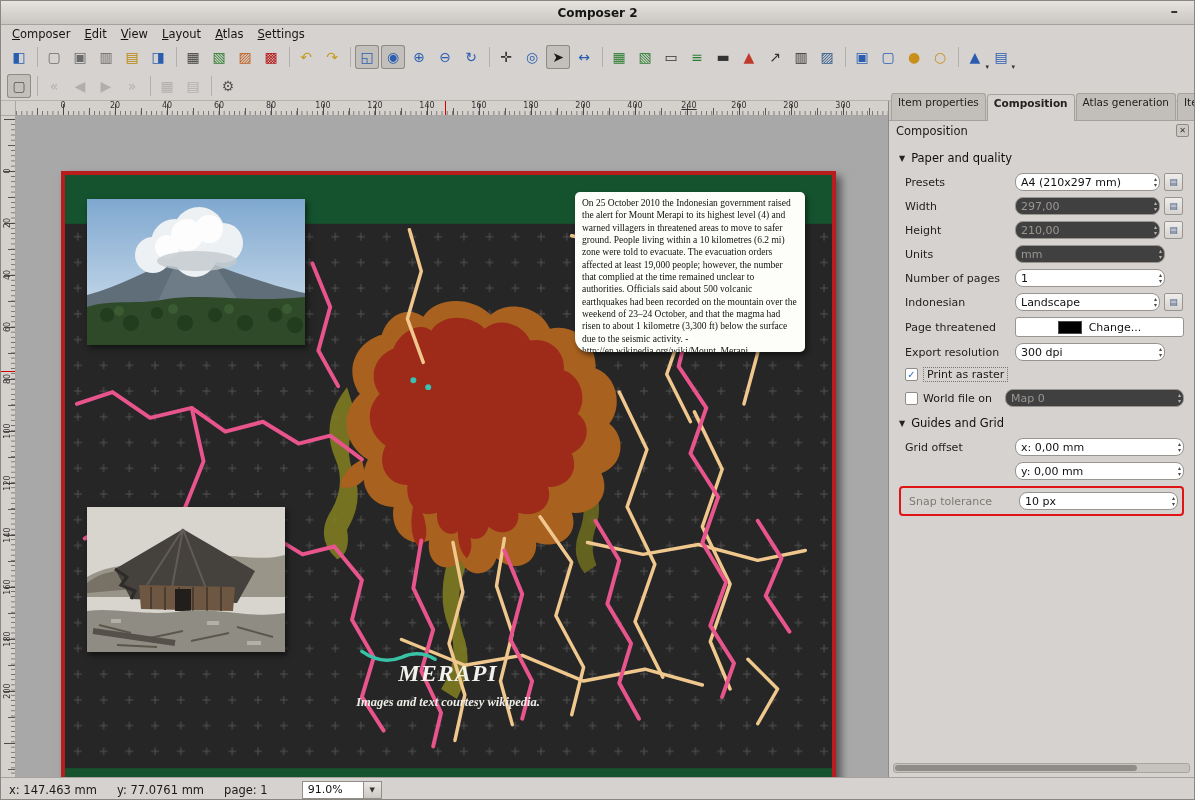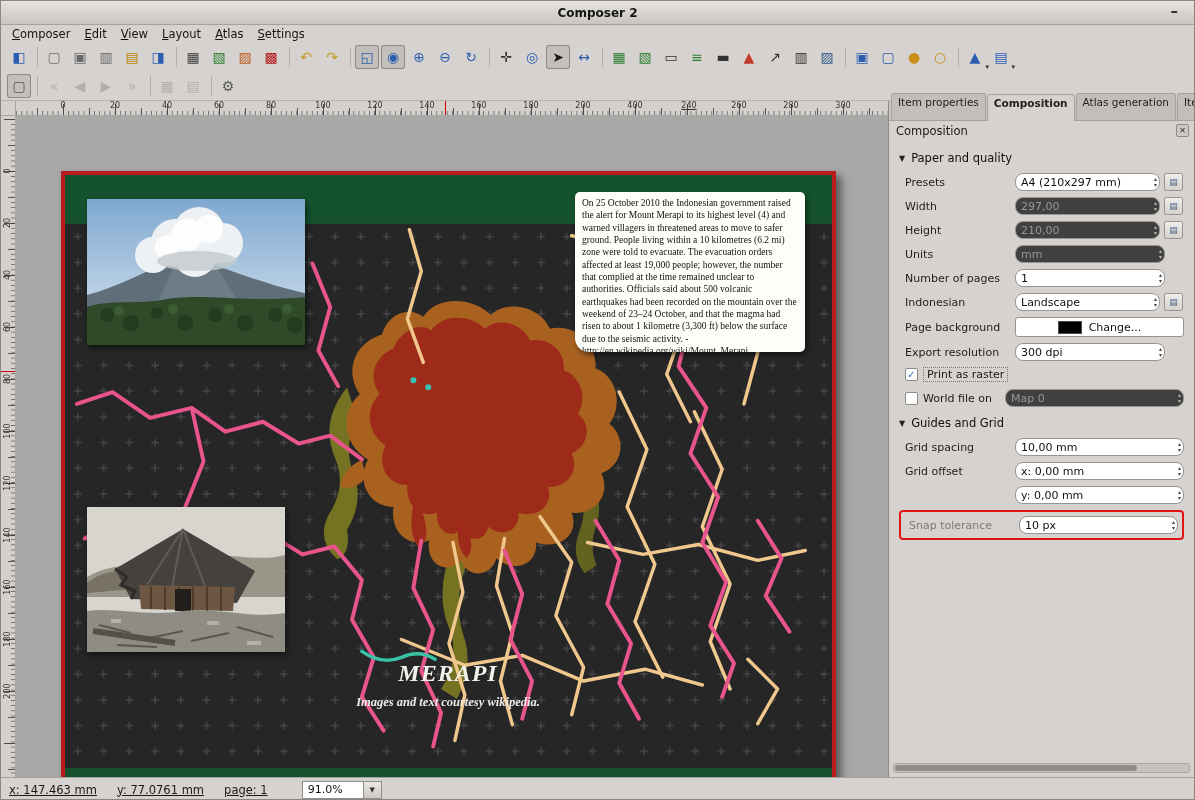--- a/index.html
+++ b/index.html
@@ -80,21 +80,21 @@
   .checkbox{width:13px;height:13px;background:#fff;border:1px solid #8e8a86;border-radius:2px;display:flex;align-items:center;justify-content:center;font-size:10px;font-weight:bold;color:#2d6fc2;flex:none;}
   .focus-label{border:1px dotted #777;padding:0 3px;}
   .chk-row .field{flex:1;margin-left:8px;}
   .snap-wrap{border:2px solid #e01414;border-radius:4px;margin:4px 0 0 2px;padding:4px 4px 4px 0;}
   .snap-wrap .row{margin-bottom:0;}
   .panel-scroll{position:absolute;left:4px;right:4px;bottom:4px;height:10px;background:#c6c2be;border:1px solid #a9a5a1;border-radius:3px;}
   .panel-scroll .thumb{position:absolute;left:1px;top:1px;bottom:1px;width:82%;background:#8f8b87;border-radius:3px;}
 
   
   .statusbar{height:24px;border-top:1px solid #a5a19d;display:flex;align-items:center;padding-left:8px;font-size:11.5px;color:#1a1a1a;background:#d6d2cf;}
-  .statusbar .sv{margin-right:20px;text-decoration:underline;}
+  .statusbar .sv{margin-right:20px;}
   .zoom{display:flex;margin-left:14px;align-items:flex-end;}
   .zoom .zfield{width:62px;height:18px;background:#fff;border:1px solid #918d89;padding:1px 5px;font-size:11px;color:#111;}
   .zoom .zbtn{width:18px;height:18px;border:1px solid #918d89;border-left:none;background:linear-gradient(#eae7e4,#ccc8c4);display:flex;align-items:center;justify-content:center;font-size:7px;color:#333;}
 </style>
 </head>
 <body>
 
 <div class="window">
 
   <div class="titlebar">
@@ -442,21 +442,21 @@
             <span class="val">Landscape</span>
             <span class="spins">
                 <span>▴</span>
                 <span>▾</span>
               </span>
           </span>
           <span class="dd-btn">▤</span>
         </div>
 
         <div class="row no-dd" style="margin-top:2px;">
-          <span class="lbl">Page background</span>
+          <span class="lbl">Page threatened</span>
           <span class="bg-btn">
             <span class="swatch"></span>
             <span>Change...</span>
           </span>
         </div>
 
         <div class="row no-dd">
           <span class="lbl">Export resolution</span>
           <span class="field" style="max-width:150px;">
             <span class="val">300 dpi</span>
@@ -484,30 +484,20 @@
                 <span>▾</span>
               </span>
           </span>
         </div>
 
         <div class="sec-h">
           <span class="tri">▼</span>
           <span>Guides and Grid</span>
         </div>
 
-        <div class="row no-dd">
-          <span class="lbl">Grid spacing</span>
-          <span class="field">
-            <span class="val">10,00 mm</span>
-            <span class="spins">
-                <span>▴</span>
-                <span>▾</span>
-              </span>
-          </span>
-        </div>
 
         <div class="row no-dd">
           <span class="lbl">Grid offset</span>
           <span class="field">
             <span class="val">x: 0,00 mm</span>
             <span class="spins">
                 <span>▴</span>
                 <span>▾</span>
               </span>
           </span>

